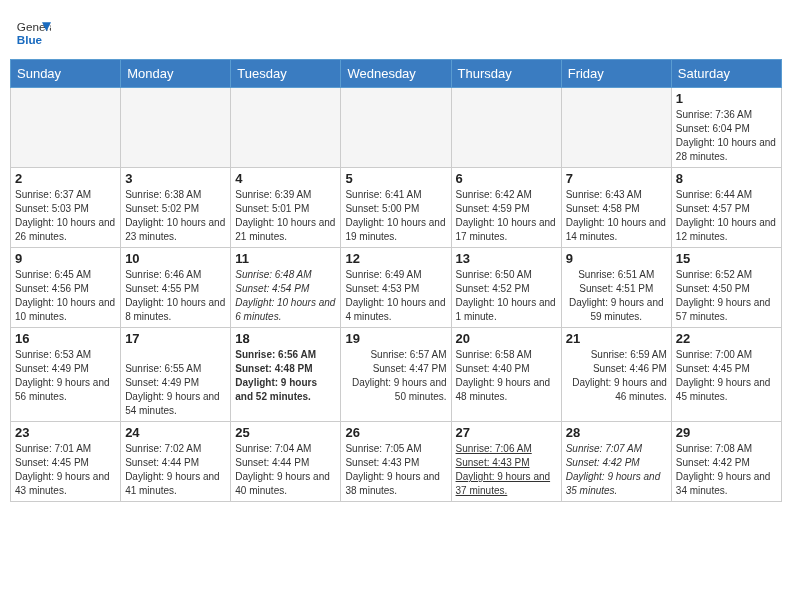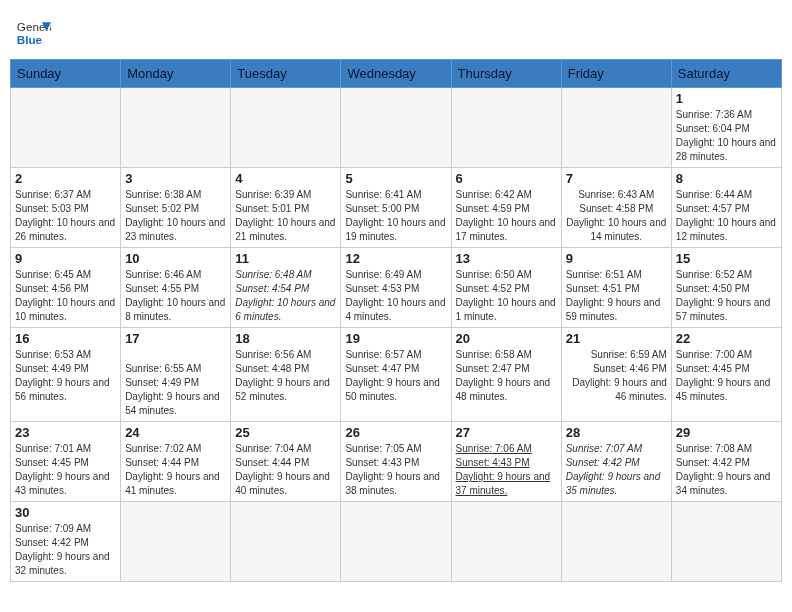--- a/index.html
+++ b/index.html
@@ -38,21 +38,21 @@
       font-size: 15px;
       color: #555;
     }
     .calendar {
       width: 100%;
       border-collapse: collapse;
       border: 1px solid #ccc;
     }
     .calendar th {
       background-color: #3a7cc1;
-      color: #0f172a;
+      color: #ffffff;
       text-align: left;
       padding: 6px 6px;
       font-size: 13px;
       font-weight: normal;
       border: 1px solid #5a9cd1;
     }
     .calendar td {
       vertical-align: top;
       border: 1px solid #ccc;
       padding: 3px 4px;
@@ -154,21 +154,21 @@
 Daylight: 10 hours and 19 minutes.</div>
         </td>
         <td>
           <span class="day-number">6</span>
           <div class="day-info" style="white-space: pre-line;">Sunrise: 6:42 AM
 Sunset: 4:59 PM
 Daylight: 10 hours and 17 minutes.</div>
         </td>
         <td>
           <span class="day-number">7</span>
-          <div class="day-info" style="white-space: pre-line; text-align: center;">Sunrise: 6:43 AM
+          <div class="day-info" style="white-space: pre-line;">Sunrise: 6:43 AM
 Sunset: 4:58 PM
 Daylight: 10 hours and 14 minutes.</div>
         </td>
         <td>
           <span class="day-number">8</span>
           <div class="day-info" style="white-space: pre-line;">Sunrise: 6:44 AM
 Sunset: 4:57 PM
 Daylight: 10 hours and 12 minutes.</div>
         </td>
       </tr>
@@ -198,21 +198,21 @@
 Daylight: 10 hours and 4 minutes.</div>
         </td>
         <td>
           <span class="day-number">13</span>
           <div class="day-info" style="white-space: pre-line;">Sunrise: 6:50 AM
 Sunset: 4:52 PM
 Daylight: 10 hours and 1 minute.</div>
         </td>
         <td>
           <span class="day-number">9</span>
-          <div class="day-info" style="white-space: pre-line;">Sunrise: 6:51 AM
+          <div class="day-info" style="white-space: pre-line; text-align: center;">Sunrise: 6:51 AM
 Sunset: 4:51 PM
 Daylight: 9 hours and 59 minutes.</div>
         </td>
         <td>
           <span class="day-number">15</span>
           <div class="day-info" style="white-space: pre-line;">Sunrise: 6:52 AM
 Sunset: 4:50 PM
 Daylight: 9 hours and 57 minutes.</div>
         </td>
       </tr>
@@ -224,34 +224,34 @@
 Daylight: 9 hours and 56 minutes.</div>
         </td>
         <td>
           <span class="day-number">17</span>
           <div class="day-info" style="white-space: pre-line; margin-top: 16px;">Sunrise: 6:55 AM
 Sunset: 4:49 PM
 Daylight: 9 hours and 54 minutes.</div>
         </td>
         <td>
           <span class="day-number">18</span>
-          <div class="day-info" style="white-space: pre-line;">Sunrise: 6:56 AM
+          <div class="day-info" style="white-space: pre-line; font-weight: bold;">Sunrise: 6:56 AM
 Sunset: 4:48 PM
 Daylight: 9 hours and 52 minutes.</div>
         </td>
         <td>
           <span class="day-number">19</span>
-          <div class="day-info" style="white-space: pre-line;">Sunrise: 6:57 AM
+          <div class="day-info" style="white-space: pre-line; text-align: right;">Sunrise: 6:57 AM
 Sunset: 4:47 PM
 Daylight: 9 hours and 50 minutes.</div>
         </td>
         <td>
           <span class="day-number">20</span>
           <div class="day-info" style="white-space: pre-line;">Sunrise: 6:58 AM
-Sunset: 2:47 PM
+Sunset: 4:40 PM
 Daylight: 9 hours and 48 minutes.</div>
         </td>
         <td>
           <span class="day-number">21</span>
           <div class="day-info" style="white-space: pre-line; text-align: right;">Sunrise: 6:59 AM
 Sunset: 4:46 PM
 Daylight: 9 hours and 46 minutes.</div>
         </td>
         <td>
           <span class="day-number">22</span>
@@ -297,28 +297,14 @@
 Sunset: 4:42 PM
 Daylight: 9 hours and 35 minutes.</div>
         </td>
         <td>
           <span class="day-number">29</span>
           <div class="day-info" style="white-space: pre-line;">Sunrise: 7:08 AM
 Sunset: 4:42 PM
 Daylight: 9 hours and 34 minutes.</div>
         </td>
       </tr>
-      <tr class="last-row">
-        <td class="has-data">
-          <span class="day-number">30</span>
-          <div class="day-info" style="white-space: pre-line;">Sunrise: 7:09 AM
-Sunset: 4:42 PM
-Daylight: 9 hours and 32 minutes.</div>
-        </td>
-        <td class="empty"></td>
-        <td class="empty"></td>
-        <td class="empty"></td>
-        <td class="empty"></td>
-        <td class="empty"></td>
-        <td class="empty"></td>
-      </tr>
     </tbody>
 </table>
 
 </body></html>

